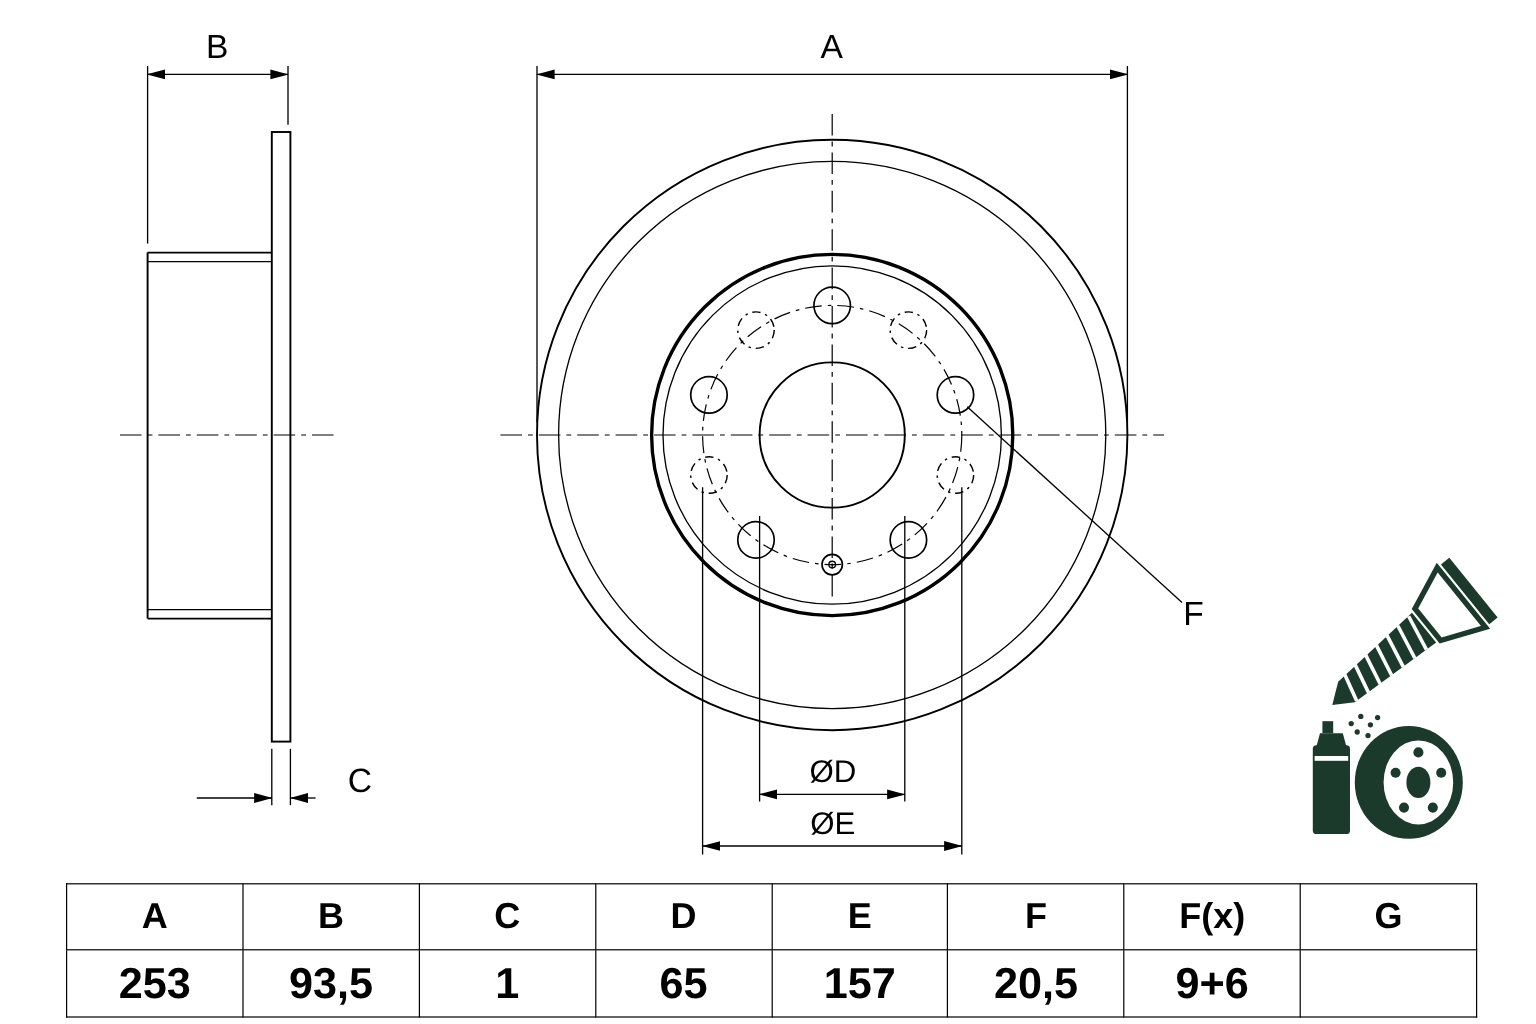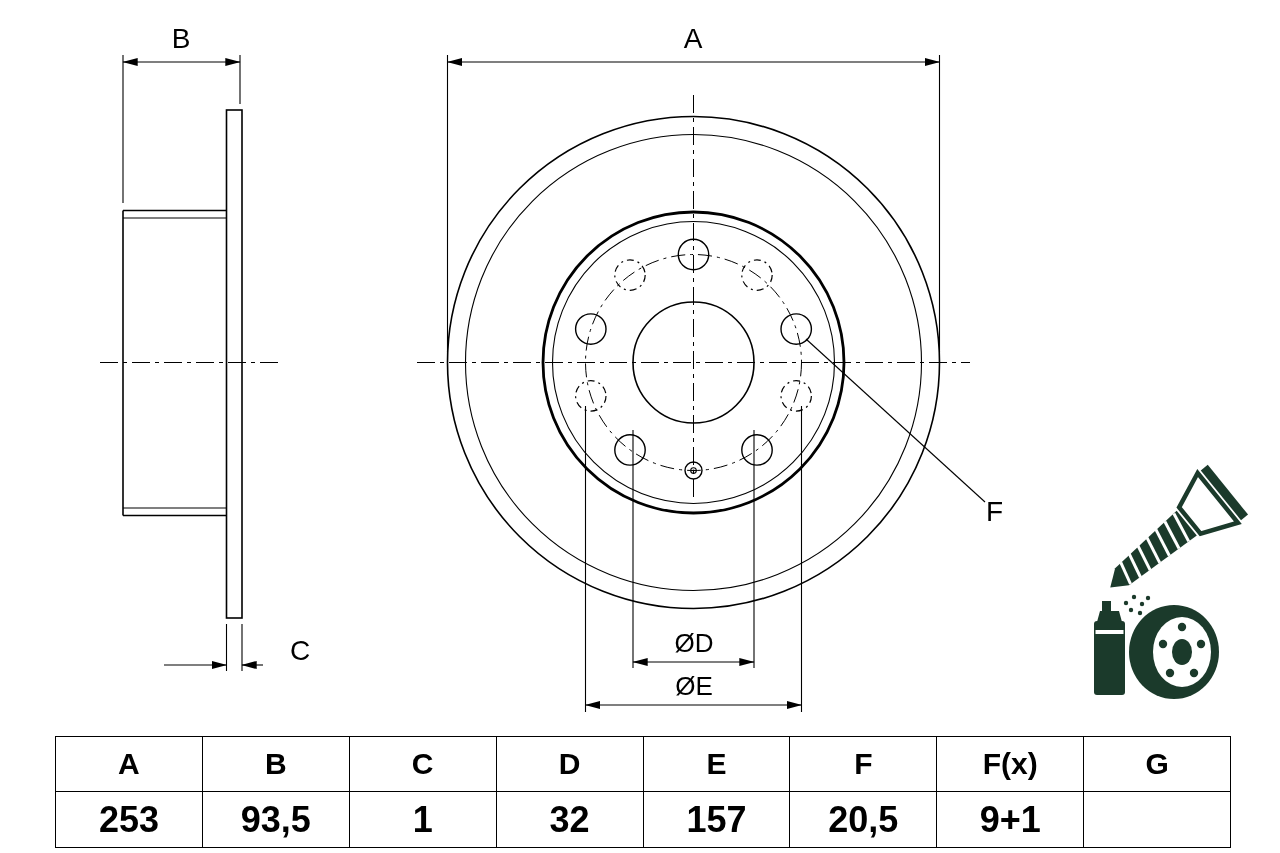--- a/index.html
+++ b/index.html
@@ -150,20 +150,20 @@
       <th>F</th>
       <th>F(x)</th>
       <th>G</th>
     </tr>
   </thead>
   <tbody>
     <tr>
       <td>253</td>
       <td>93,5</td>
       <td>1</td>
-      <td>32</td>
+      <td>65</td>
       <td>157</td>
       <td>20,5</td>
-      <td>9+1</td>
+      <td>9+6</td>
       <td></td>
     </tr>
   </tbody>
 </table>
 
 </body></html>

